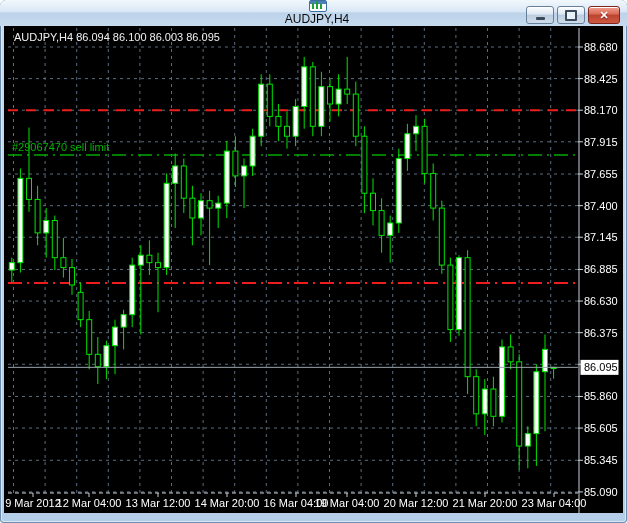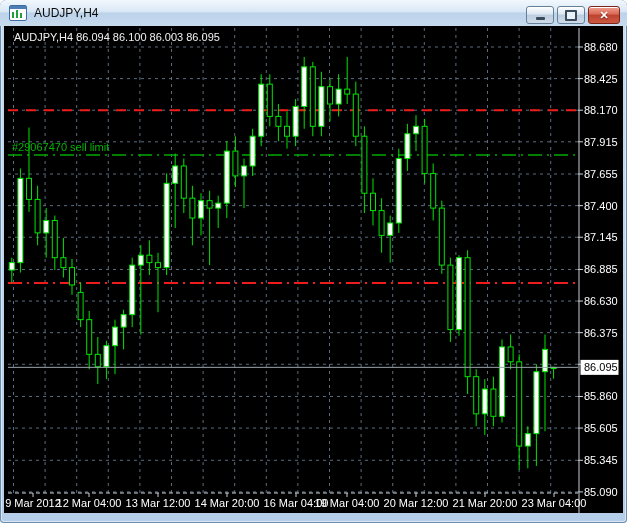--- a/index.html
+++ b/index.html
@@ -1,19 +1,19 @@
 <!DOCTYPE html>
 <html><head>
 <meta charset="utf-8">
 <style>
   html,body{margin:0;padding:0;background:#fff;font-family:"Liberation Sans",sans-serif;}
   #window{position:relative;width:627px;height:523px;background:linear-gradient(#c9dcf0,#b4cde8);
           border-radius:6px 6px 4px 4px;box-shadow:inset 0 0 0 1px #6e8cab, inset 0 0 0 2px #d8e7f5;overflow:hidden;}
   #titlebar{position:absolute;left:0;top:0;width:100%;height:26px;display:flex;align-items:center;
-            background:linear-gradient(#f2f8fd 0%,#d9e7f5 45%,#bcd3ea 50%,#c7daee 100%);cursor:default;}
+            background:linear-gradient(#f2f8fd 0%,#d9e7f5 45%,#bcd3ea 50%,#c7daee 100%);cursor:default;flex-direction:column;}
   #title-icon{width:16px;height:14px;margin-left:9px;position:relative;background:#fdfdfd;border:1px solid #3a6ea5;border-radius:2px;}
   #title-icon .stripe{position:absolute;left:0;top:0;right:0;height:3px;background:#4d7fb5;}
   #title-icon .bar1{position:absolute;left:2px;bottom:2px;width:2px;height:6px;background:#1f9e3c;}
   #title-icon .bar2{position:absolute;left:6px;bottom:2px;width:2px;height:8px;background:#1f9e3c;}
   #title-icon .bar3{position:absolute;left:10px;bottom:2px;width:2px;height:5px;background:#1f9e3c;}
   #title-text{margin-left:7px;font-size:12px;color:#0a0a0a;}
   #caption-buttons{position:absolute;top:6px;right:7px;display:flex;gap:3px;}
   .cap-btn{width:26px;height:16px;border:1px solid #67809a;border-radius:3px;
            background:linear-gradient(#fdfeff,#dbe6f2 45%,#bcccdf 50%,#cfdcea);
            box-shadow:inset 0 1px 0 #fff;display:flex;align-items:center;justify-content:center;cursor:pointer;}

